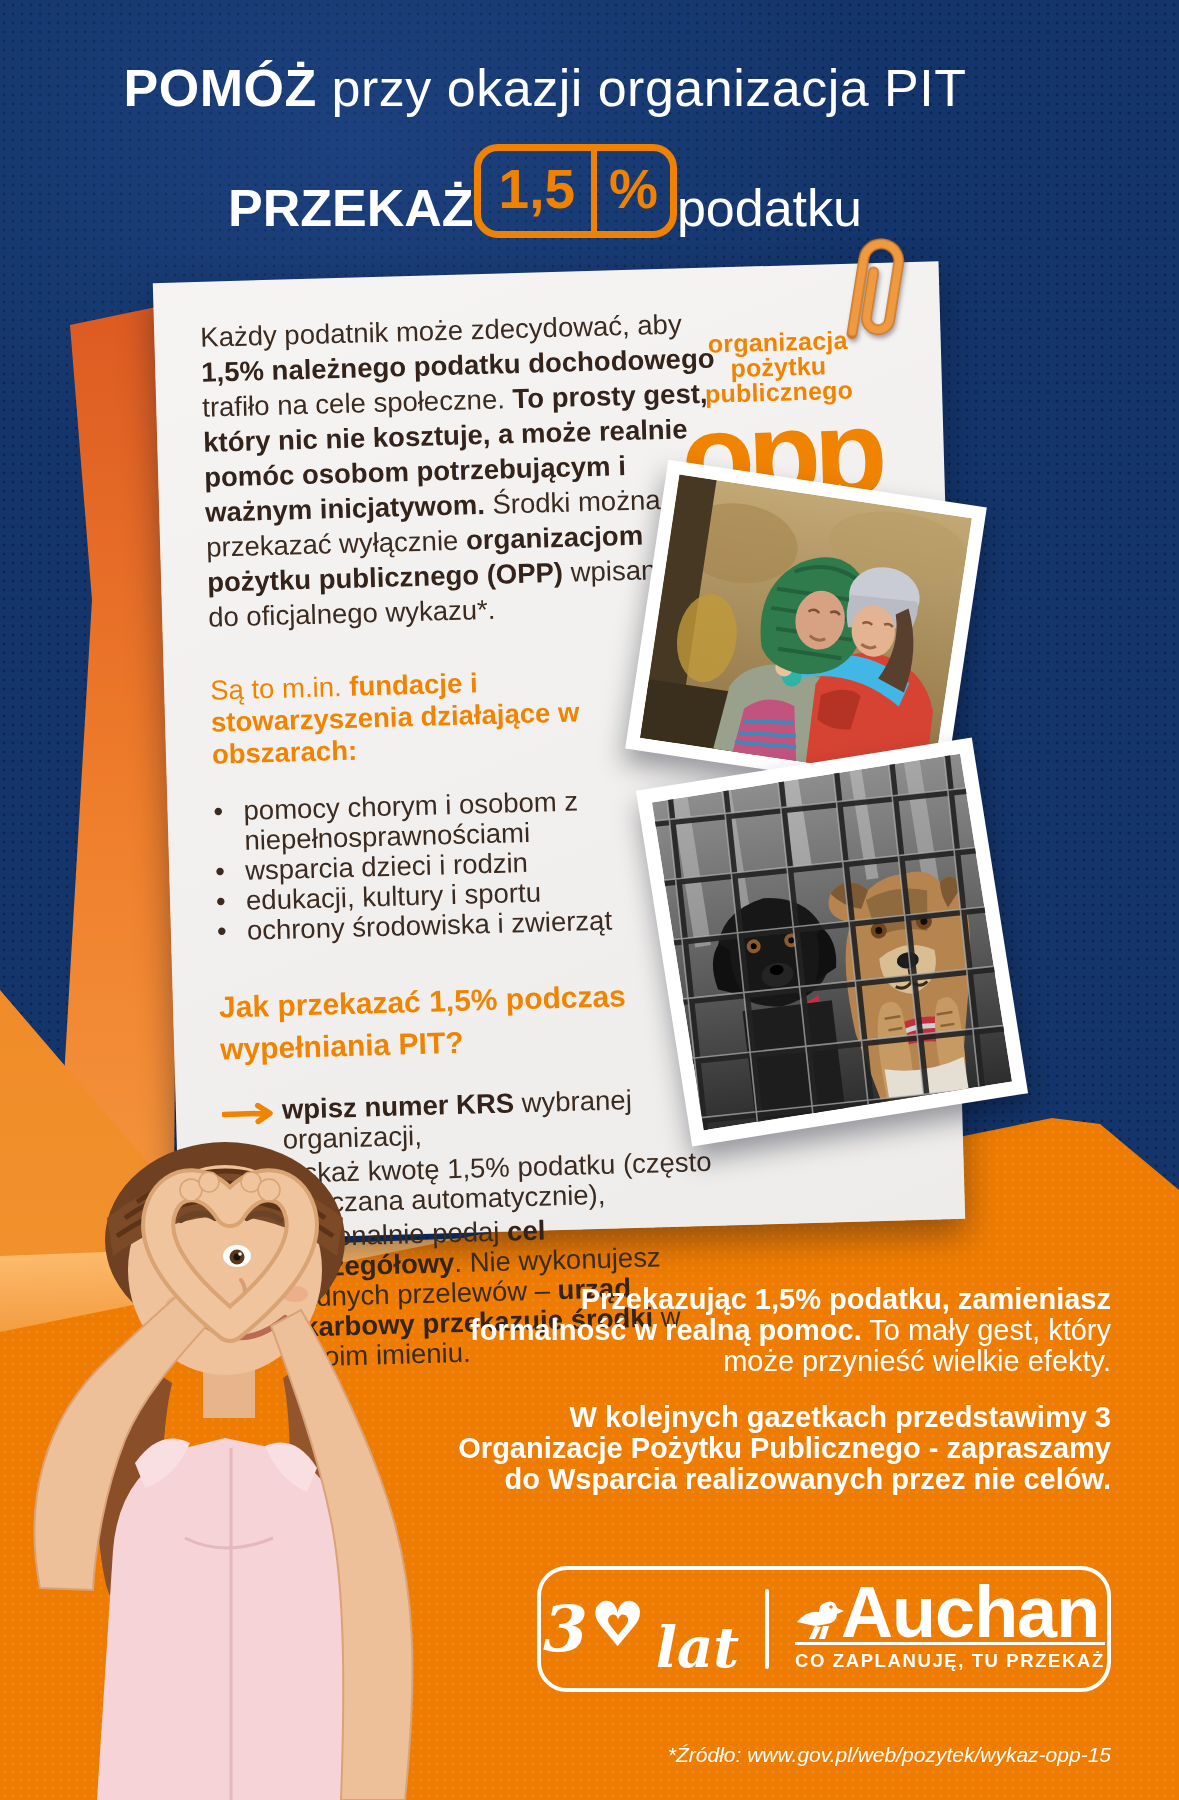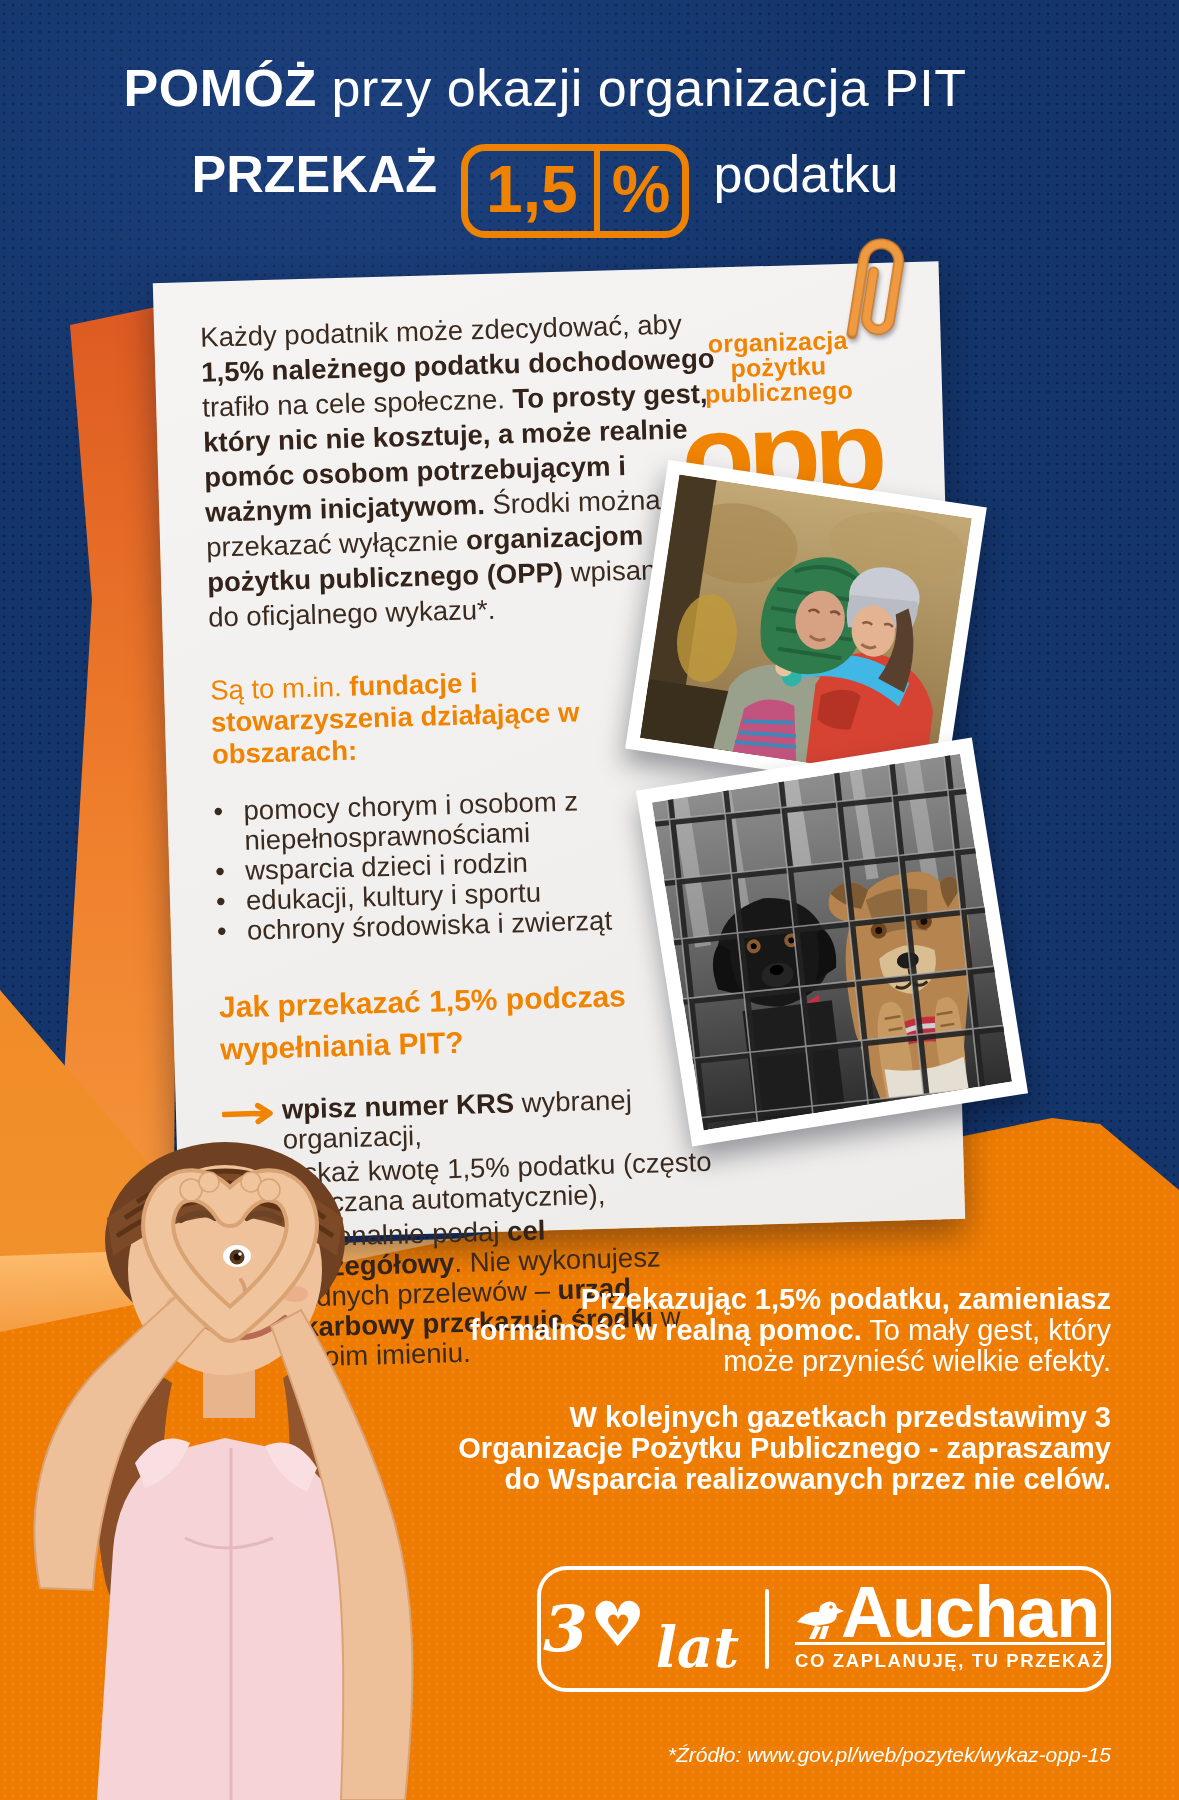--- a/index.html
+++ b/index.html
@@ -23,23 +23,23 @@
   .bg-orange-bottom{position:absolute;inset:0;z-index:3;
     background:
       radial-gradient(3px 3px at 5px 4px, rgba(255,240,210,.10) 1px, transparent 1.8px),
       #ee7c02;
     background-size:8px 8px,auto;
     clip-path:polygon(0 1332px,1052px 1118px,1100px 1124px,1179px 1190px,1179px 1800px,0 1800px);}
   
   .header{position:absolute;left:0;top:58px;width:1090px;z-index:4;text-align:center;color:#fff;}
   .h-line1{font-size:52px;letter-spacing:.5px;}
   .h-line1 .hb,.h-line2 .hb{font-weight:800;}
-  .h-line2{margin-top:26px;font-size:52px;display:flex;align-items:flex-start;justify-content:center;gap:24px;}
+  .h-line2{margin-top:26px;font-size:52px;display:flex;align-items:flex-end;justify-content:center;}
   .badge{display:inline-flex;align-items:stretch;border:7px solid #ef8200;border-radius:24px;
-         height:80px;color:#ef8200;font-weight:700;font-size:66px;overflow:hidden;}
+         height:80px;color:#ef8200;font-weight:700;font-size:55px;overflow:hidden;}
   .badge .bval{display:flex;align-items:center;padding:0 16px 4px 18px;}
   .badge .bdiv{width:6px;background:#ef8200;}
   .badge .bpct{display:flex;align-items:center;padding:0 12px 4px 12px;}
   
   .card{position:absolute;left:166px;top:272px;width:786px;height:958px;z-index:4;
         background:linear-gradient(160deg,#f5f4f2,#eeecea);
         transform:rotate(-1.6deg);box-shadow:0 14px 34px rgba(5,10,30,.40);
         color:#3a2a1f;}
   .card-inner{position:absolute;left:46px;top:38px;width:540px;font-size:27.5px;line-height:30px;}
   .card b,.card strong{font-weight:800;color:#33231a;}

